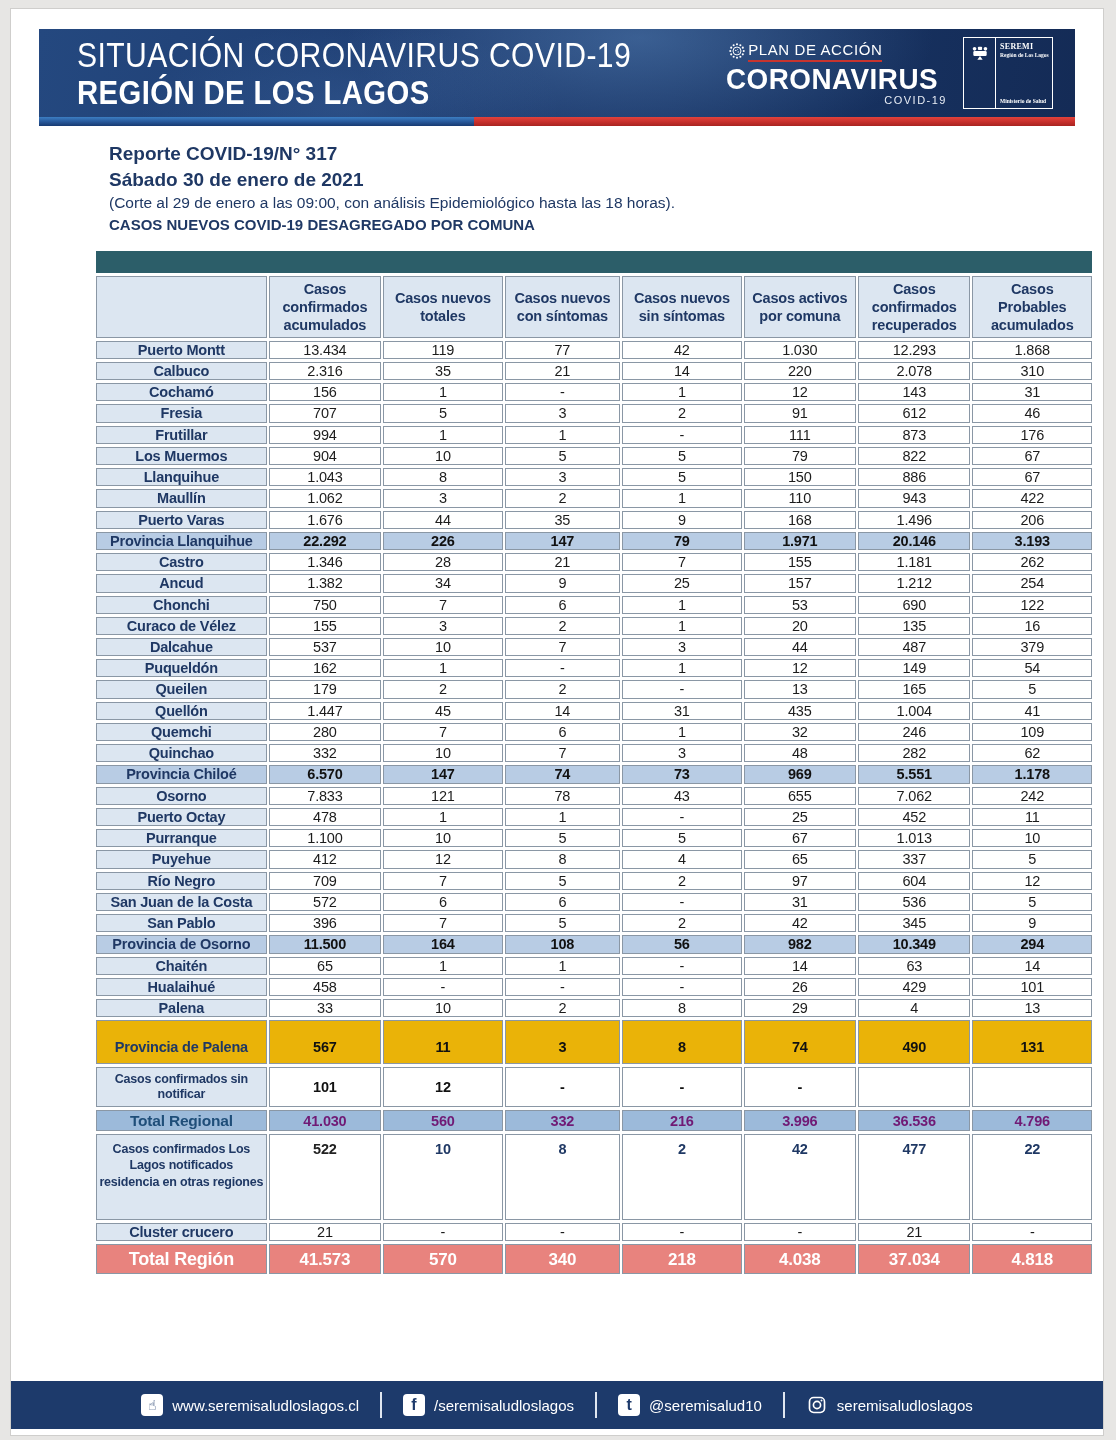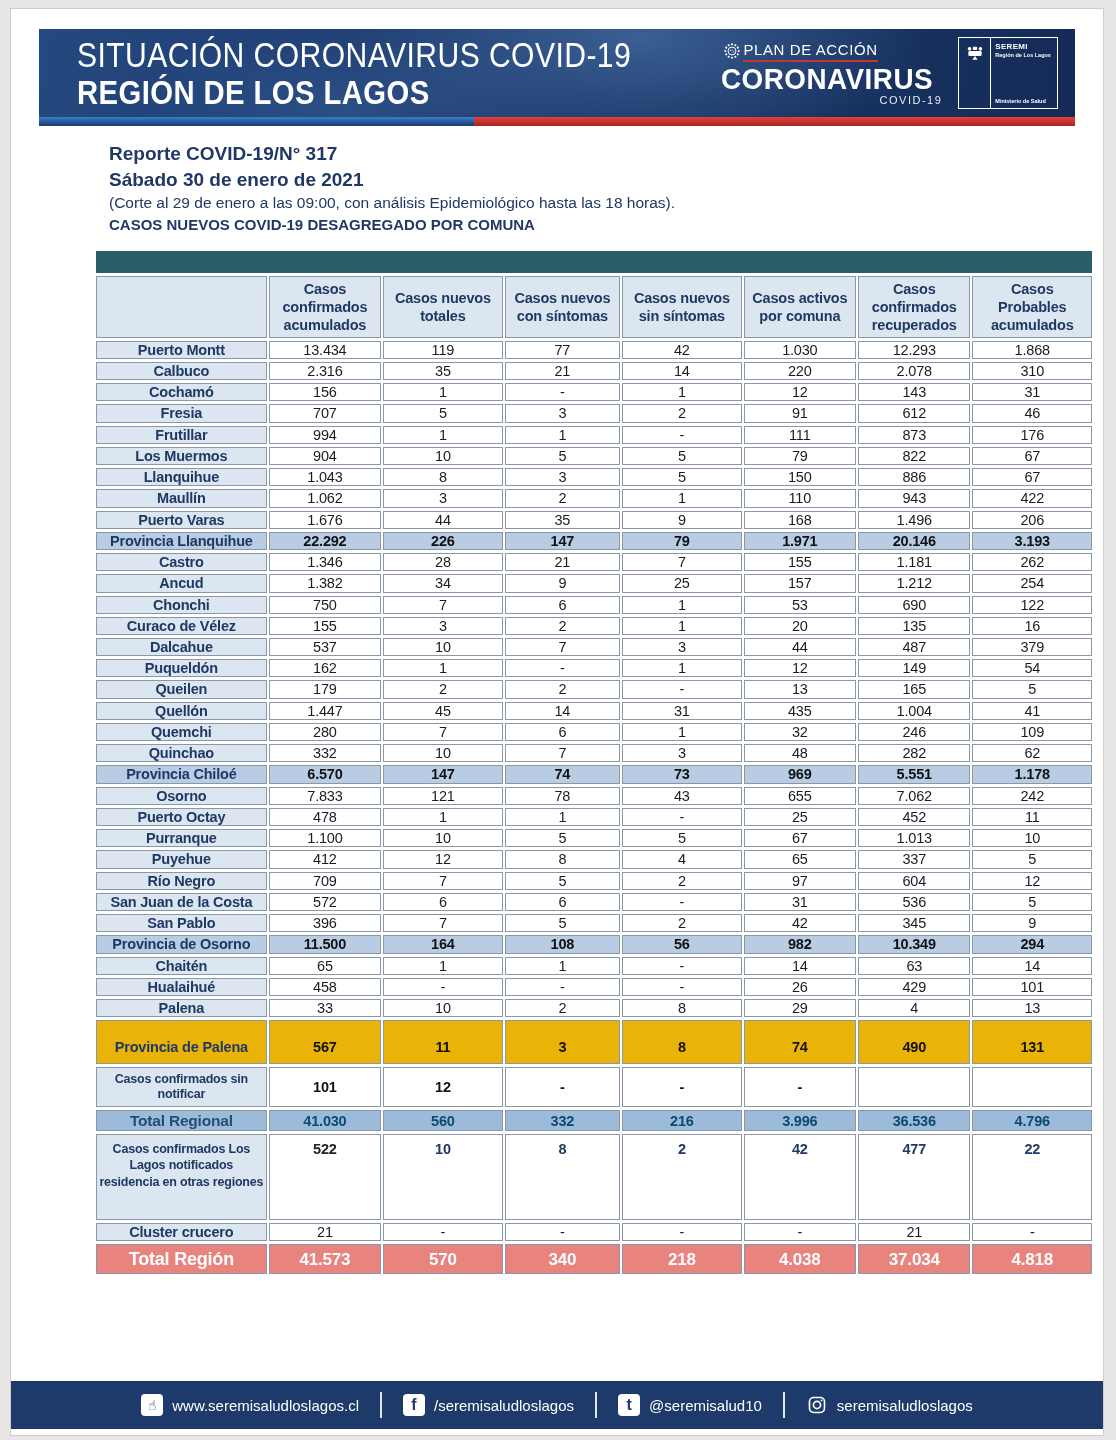--- a/index.html
+++ b/index.html
@@ -26,21 +26,21 @@
   }
   .banner-titles { color:#fff; transform:scaleX(.86); transform-origin:left center; white-space:nowrap; }
   .banner-title1 { font-size:35px; font-weight:500; letter-spacing:.5px; line-height:1.06; }
   .banner-title2 { font-size:34px; font-weight:700; letter-spacing:.5px; line-height:1.06; }
   .banner-logos { display:flex; align-items:center; gap:16px; }
   .plan-logo { color:#fff; }
   .plan-top { display:flex; align-items:flex-end; }
   .plan-label { font-size:15px; letter-spacing:.6px; border-bottom:2px solid #c8342e; padding-bottom:2px; font-weight:400; }
   .plan-main { font-size:29px; font-weight:700; letter-spacing:.5px; transform:scaleX(.96); transform-origin:left; margin-top:1px; }
   .plan-sub { font-size:11px; letter-spacing:1.5px; text-align:right; margin-top:-2px; color:#e8edf5; }
-  .seremi-box { width:100px; height:72px; border:1px solid #fff; display:flex; color:#fff; }
+  .seremi-box { width:90px; height:72px; border:1px solid #fff; display:flex; color:#fff;font-family:Liberation Serif, serif; }
   .seremi-left { width:32px; border-right:1px solid #fff; display:flex; justify-content:center; padding-top:5px; }
   .seremi-right { flex:1; padding:4px 3px 3px 4px; display:flex; flex-direction:column; }
   .seremi-org { font-size:8px; font-weight:700; letter-spacing:.3px; }
   .seremi-region { font-size:5.5px; font-weight:700; margin-top:1px; }
   .seremi-ministry { font-size:5.5px; font-weight:700; margin-top:auto; line-height:1.2; }
   
   .stripe { margin:0 28px; height:9px; display:flex; }
   .stripe-blue { width:42%; background:linear-gradient(#3c7ec2 0%, #2a5da0 45%, #173a72 100%); }
   .stripe-red  { width:58%; background:linear-gradient(#e2423c 0%, #c62f2b 55%, #a82420 100%); }
   
@@ -66,21 +66,21 @@
   td { border:1px solid #8a97a5; text-align:center; vertical-align:middle; padding:0 2px; height:17px; line-height:1.12; }
   td.lbl { background:#dce6f1; color:#1f3864; font-weight:700; }
   td.val { background:#fff; color:#1c1c1c; }
   tr.province td { background:#b8cce4; }
   tr.province td.val { font-weight:700; color:#111; }
   tr.province-tall td { background:#eab308; height:44px; vertical-align:top; padding-top:18px;text-align:center; }
   tr.province-tall td.val { font-weight:700; color:#111; }
   tr.note2 td { height:40px; }
   tr.note2 td.lbl { font-size:12.5px; line-height:1.25; }
   tr.note2 td.val { font-weight:700; color:#111; }
-  tr.total-regional td { background:#9cbada; color:#0c4a6e; font-weight:700; height:21px; }
+  tr.total-regional td { background:#9cbada; color:#701a75; font-weight:700; height:21px; }
   tr.total-regional td.lbl { background:#9cbada; color:#1f4e79; font-size:15.5px; }
   tr.note4 td { height:86px; vertical-align:top; padding-top:6px; }
   tr.note4 td.lbl { font-size:12.5px; line-height:1.3; }
   tr.note4 td.val { color:#1f3864; font-weight:600; }
   tr.note4 td:nth-child(2) { color:#222; }
   tr.total-region td { background:#e8837e; color:#fff; font-weight:700; height:30px; font-size:17px; }
   tr.total-region td.lbl { background:#e8837e; color:#fff; font-size:18px; }
   
   .footer {
     margin-top:auto; margin-bottom:6px; height:48px; background:#1d3a6b;

